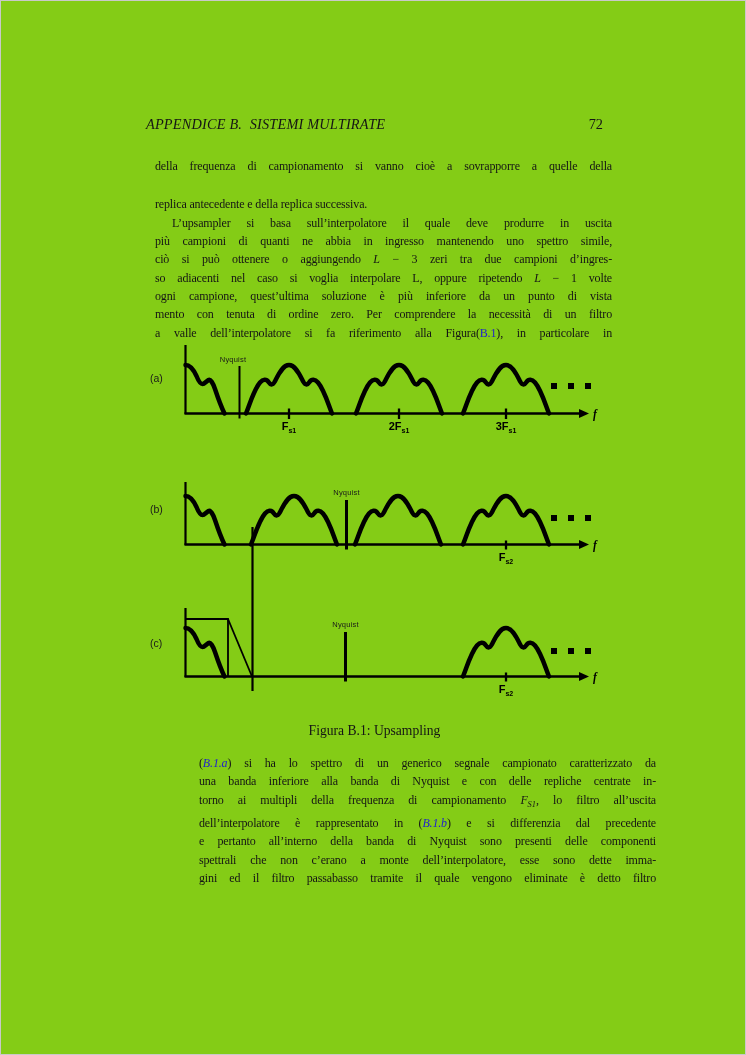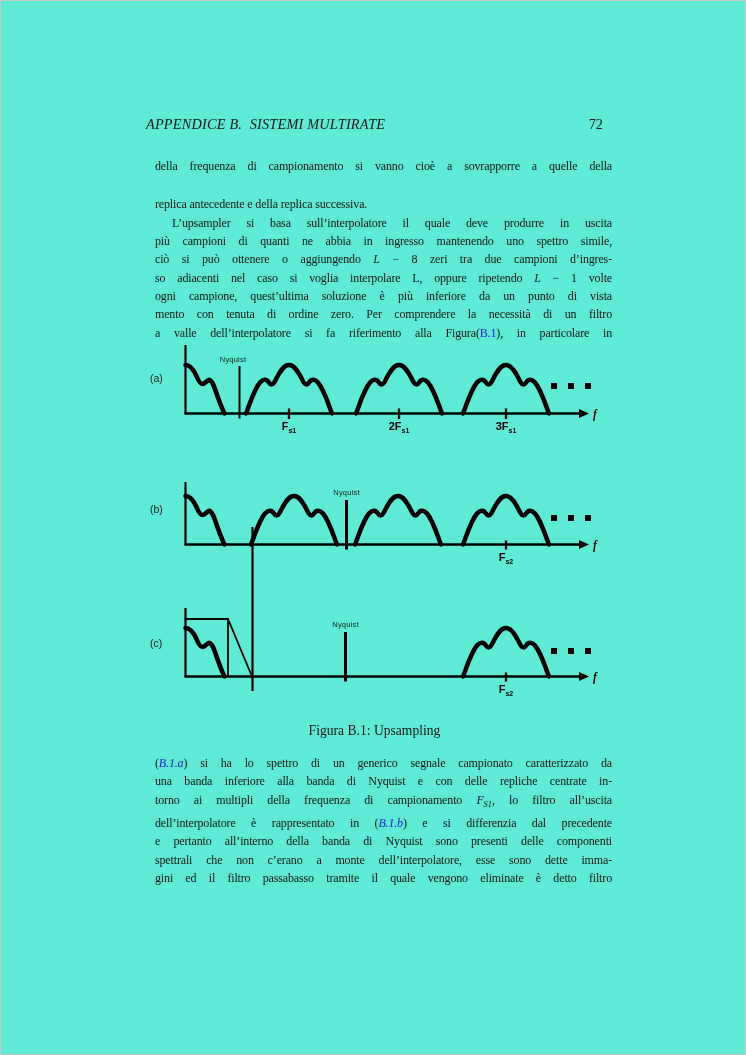--- a/index.html
+++ b/index.html
@@ -1,34 +1,34 @@
 <!DOCTYPE html>
 <html><head>
 <meta charset="utf-8">
 <style>
   html,body { margin:0; padding:0; background:#ffffff; }
   .page {
     position:relative; width:744px; height:1053px;
-    background:#5eead4; border:1px solid #c9c9c9;
+    background:#84cc16; border:1px solid #c9c9c9;
     font-family:"Liberation Serif","DejaVu Serif",serif;
     color:#151515; overflow:hidden;
   }
   .hdr {
     position:absolute; top:114px; left:145px; width:457px;
     display:flex; justify-content:space-between; align-items:baseline;
     font-size:14.3px; line-height:18px;
   }
   .hdr .title { font-style:italic; white-space:pre; letter-spacing:0.2px; }
   .hdr .pnum  { font-style:normal; }
   .textblock {
     position:absolute; left:154px; width:457px;
     font-size:12px; line-height:18.33px; letter-spacing:-0.15px;
   }
   #para1 { top:156px; }
-  #para2 { top:753px; }
+  #para2 { top:753px;margin-left:44px; }
   .tline { text-align:justify; text-align-last:justify; }
   .tline.last { text-align-last:left;margin-top:20px; }
   .tline.ind { text-indent:17px; }
   .seg-i  { font-style:italic; }
   .seg-l  { color:#2222cc; }
   .seg-il { color:#2222cc; font-style:italic; }
   .seg-sub{ font-style:italic; font-size:70%; vertical-align:-3px; letter-spacing:0; }
   .caption {
     position:absolute; top:722px; left:145px; width:457px;
     text-align:center; font-size:13.6px;
@@ -60,21 +60,21 @@
   <div class="hdr">
     <span class="title">APPENDICE B.  SISTEMI MULTIRATE</span>
     <span class="pnum">72</span>
   </div>
 
   <div id="para1" class="textblock">
       <div class="tline"><span class="seg-t">della frequenza di campionamento si vanno cioè a sovrapporre a quelle della</span></div>
       <div class="tline last"><span class="seg-t">replica antecedente e della replica successiva.</span></div>
       <div class="tline ind"><span class="seg-t">L’upsampler si basa sull’interpolatore il quale deve produrre in uscita</span></div>
       <div class="tline"><span class="seg-t">più campioni di quanti ne abbia in ingresso mantenendo uno spettro simile,</span></div>
-      <div class="tline"><span class="seg-t">ciò si può ottenere o aggiungendo </span><span class="seg-i">L</span><span class="seg-t"> − 8 zeri tra due campioni d’ingres-</span></div>
+      <div class="tline"><span class="seg-t">ciò si può ottenere o aggiungendo </span><span class="seg-i">L</span><span class="seg-t"> − 3 zeri tra due campioni d’ingres-</span></div>
       <div class="tline"><span class="seg-t">so adiacenti nel caso si voglia interpolare L, oppure ripetendo </span><span class="seg-i">L</span><span class="seg-t"> − 1 volte</span></div>
       <div class="tline"><span class="seg-t">ogni campione, quest’ultima soluzione è più inferiore da un punto di vista</span></div>
       <div class="tline"><span class="seg-t">mento con tenuta di ordine zero. Per comprendere la necessità di un filtro</span></div>
       <div class="tline"><span class="seg-t">a valle dell’interpolatore si fa riferimento alla Figura(</span><span class="seg-l">B.1</span><span class="seg-t">), in particolare in</span></div>
     </div>
 
   <div class="figwrap">
     <svg width="470" height="385" viewBox="0 0 470 385">
       <defs>
         <path id="replica" d="M -43 0 C -39 -10 -35 -24 -29 -31 C -26 -34.5 -22.5 -34.5 -20.5 -31.5 C -18.5 -28.5 -16.5 -28 -14.5 -31.5 C -10.5 -39 -6.5 -48.5 0 -48.5 C 6.5 -48.5 10.5 -39 14.5 -31.5 C 16.5 -28 18.5 -28.5 20.5 -31.5 C 22.5 -34.5 26 -34.5 29 -31 C 35 -24 39 -10 43 0"></path>

